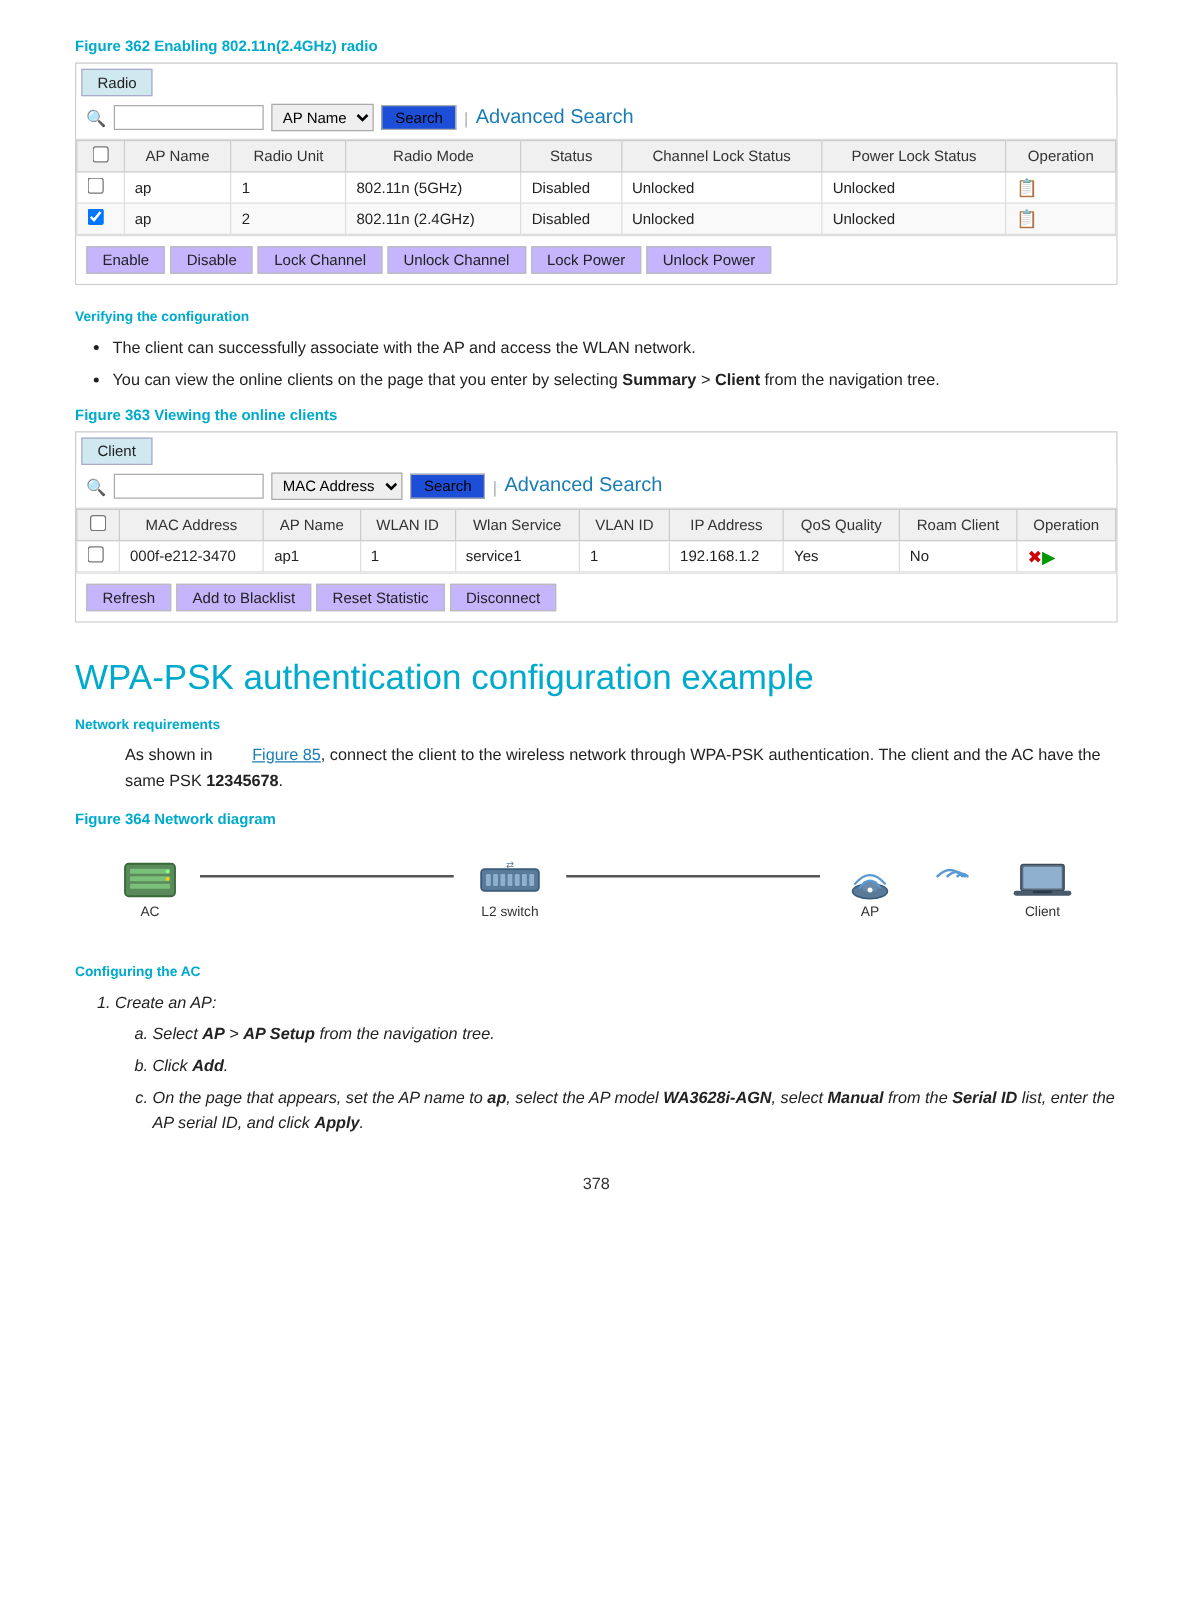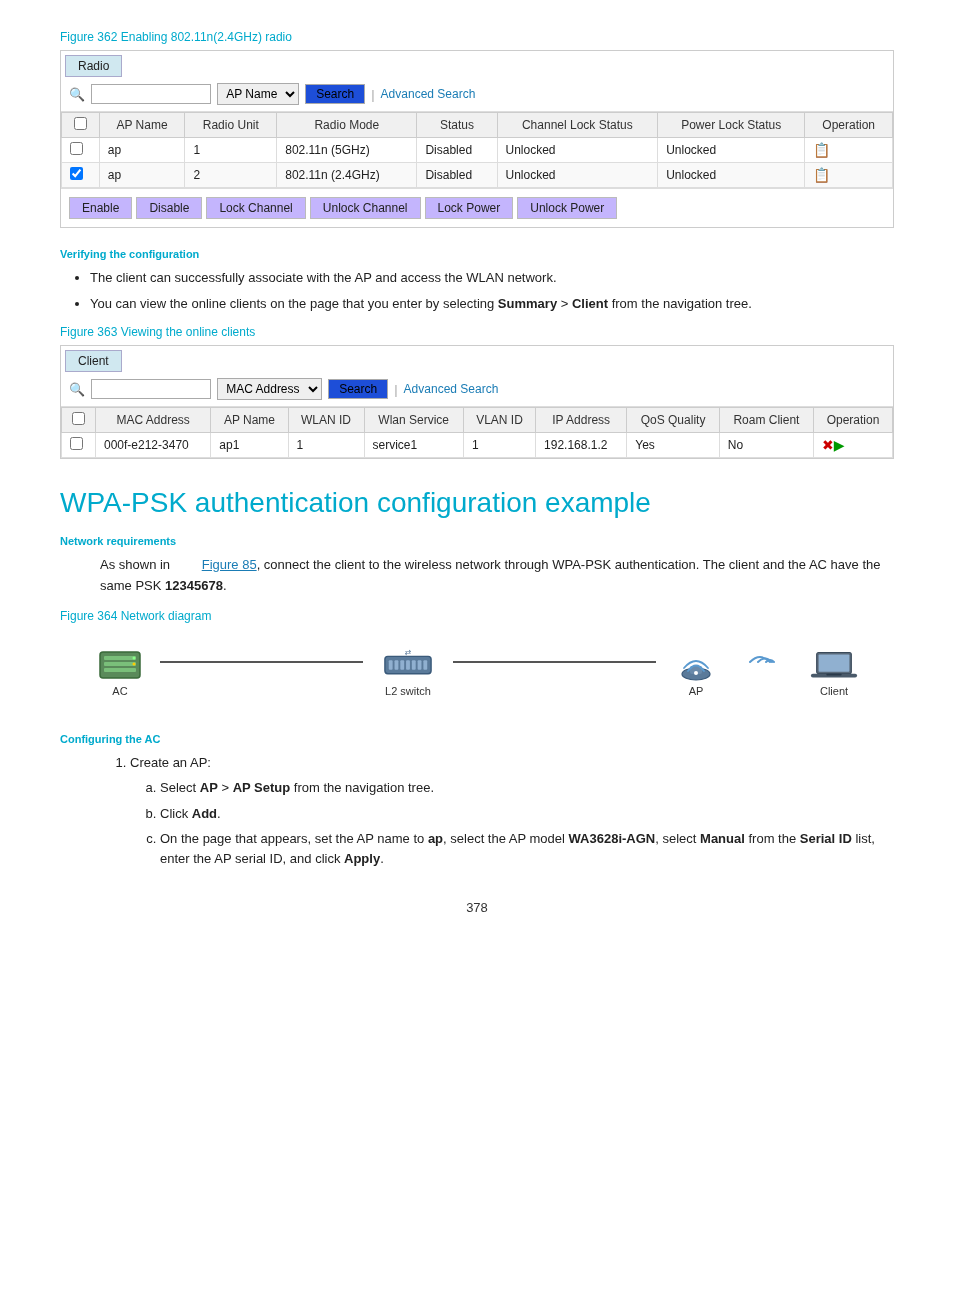--- a/index.html
+++ b/index.html
@@ -9,21 +9,21 @@
       color: #222;
       background: #fff;
       padding: 30px 60px;
       max-width: 954px;
       margin: 0 auto;
     }
 
     
     .figure-caption {
       color: #00aacc;
-      font-weight: normal;
+      font-weight: bold;
       font-size: 12px;
       margin-bottom: 6px;
     }
 
     
     .section-heading {
       color: #00aacc;
       font-size: 11px;
       font-weight: bold;
       margin-bottom: 8px;
@@ -79,21 +79,21 @@
     .ui-toolbar .btn-search {
       background: #1d4ed8;
       border: 1px solid #aaa;
       padding: 2px 10px;
       font-size: 12px;
       cursor: pointer;
     }
 
     .ui-toolbar .link-adv {
       color: #1a7cb5;
-      font-size: 12px;
+      font-size: 16px;
       text-decoration: none;
       cursor: pointer;
     }
 
     
     .data-table {
       width: 100%;
       border-collapse: collapse;
       font-size: 12px;
     }
@@ -335,20 +335,26 @@
     <td>1</td>
     <td>service1</td>
     <td>1</td>
     <td>192.168.1.2</td>
     <td>Yes</td>
     <td>No</td>
     <td><span style="color:#c00;font-size:14px;">✖</span><span style="color:#090;font-size:14px;">▶</span></td>
   </tr>
         </tbody>
     </table>
+    <div class="action-bar" id="client-action-bar">
+    <button class="action-btn">Refresh</button>
+        <button class="action-btn">Add to Blacklist</button>
+        <button class="action-btn">Reset Statistic</button>
+        <button class="action-btn">Disconnect</button>
+      </div>
   </div>
 </div>
 
 <h1 class="chapter-heading">WPA-PSK authentication configuration example</h1>
 
 <div class="content-section">
   <div class="section-heading">Network requirements</div>
   <p style="margin-left:40px; margin-bottom:12px; line-height:1.6;">
     <span>As shown in </span><a class="link-text">Figure 85</a><span>, connect the client to the wireless network through WPA-PSK authentication. The client and the AC have the same PSK </span><strong>12345678</strong><span>.</span>
   </p>
@@ -427,21 +433,21 @@
           <rect x="18" y="28" width="16" height="2" rx="1" fill="#2a3a4a"></rect>
         </svg>
       </div>
       <span>Client</span>
     </div>
   </div>
 </div>
 
 <div class="content-section">
   <div class="section-heading">Configuring the AC</div>
-  <ol class="numbered-list" style="margin-left:70px;">
+  <ol class="numbered-list" style="margin-left:32px;font-style:italic;">
     <li>
       <span>Create an AP:</span>
       <ol class="lettered-list" style="margin-top:6px;">
         <li>
           <span>Select <strong>AP</strong> &gt; <strong>AP Setup</strong> from the navigation tree.</span>
         </li>
         <li>
           <span>Click <strong>Add</strong>.</span>
         </li>
         <li>

